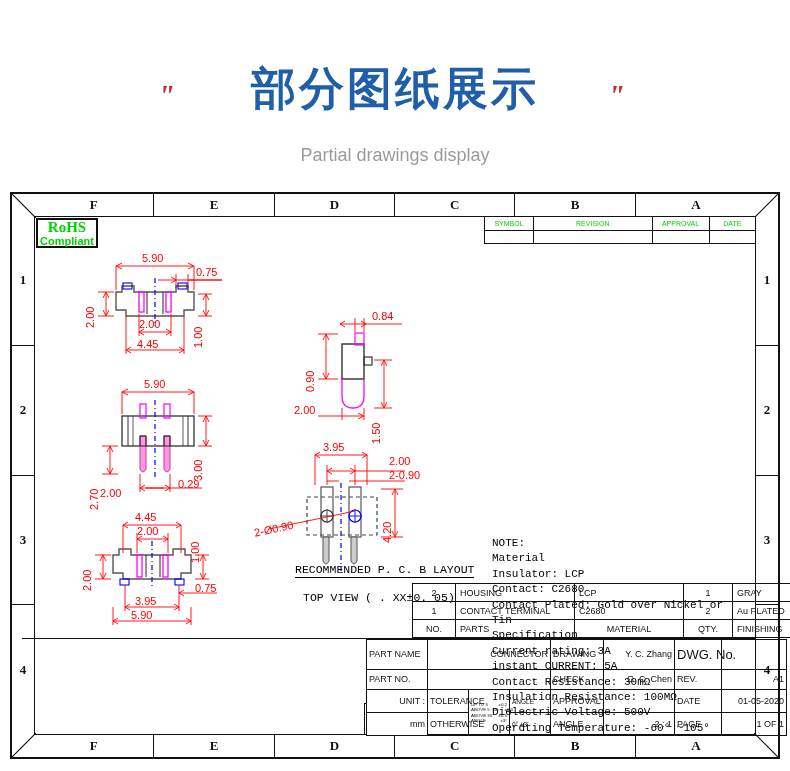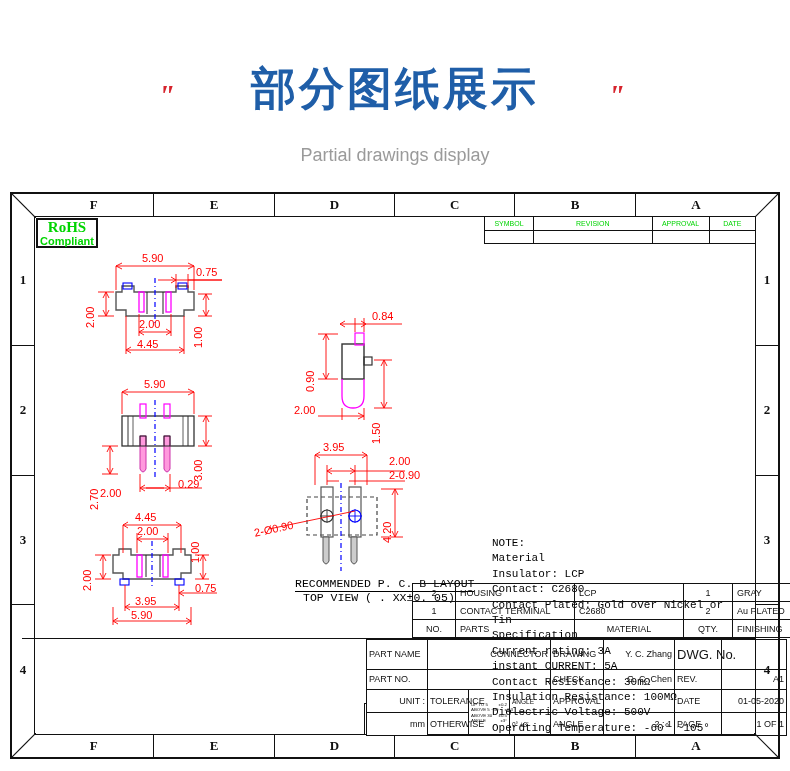--- a/index.html
+++ b/index.html
@@ -499,21 +499,21 @@
         <line x1="140" y1="88" x2="137" y2="82"></line>
           <line x1="140" y1="88" x2="143" y2="82"></line>
         <line x1="14" y1="80" x2="100" y2="62"></line>
       </g>
     </svg>
     <div class="dimtxt" style="left:68px;top:-8px;">3.95</div>
     <div class="dimtxt" style="left:134px;top:6px;">2.00</div>
     <div class="dimtxt" style="left:134px;top:20px;">2-0.90</div>
     <div class="dimtxt vert" style="left:138px;top:82px;">4.20</div>
     <div class="dimtxt" style="left:-2px;top:78px;transform:rotate(-12deg);transform-origin:left top;">2-Ø0.90</div>
-    <div class="caption cap-u" style="left:40px;top:128px;">RECOMMENDED  P. C. B  LAYOUT</div>
+    <div class="caption cap-u" style="left:40px;top:114px;">RECOMMENDED  P. C. B  LAYOUT</div>
     <div class="caption" style="left:48px;top:142px;">TOP  VIEW  ( . XX±0. 05)</div>
   </div>
 
   <div id="note">NOTE:
 Material
 Insulator: LCP
 Contact: C2680
 Contact Plated: Gold over Nickel or
 Tin
 Specification

